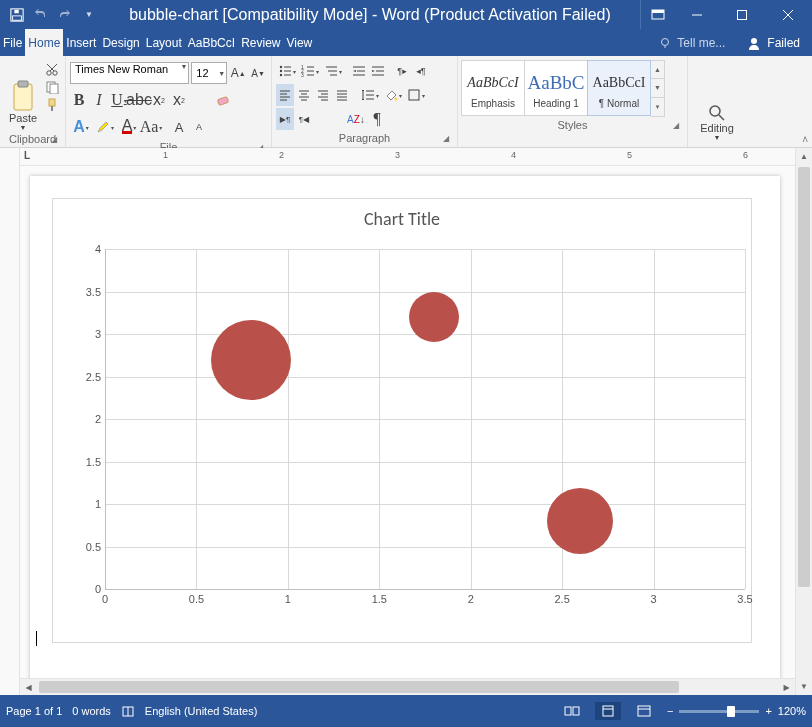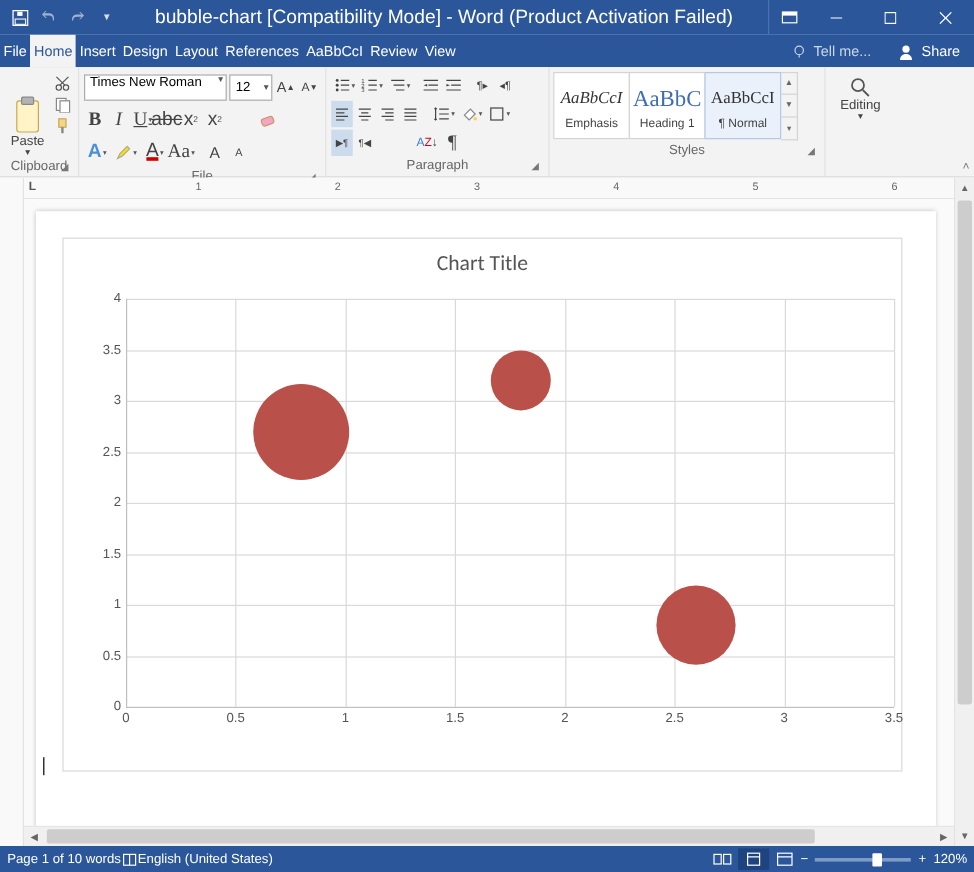--- a/index.html
+++ b/index.html
@@ -90,21 +90,21 @@
 .vscroll .upbtn, .vscroll .dnbtn { height:17px; display:flex; align-items:center; justify-content:center; font-size:8px; color:#666; cursor:pointer;}
 .vscroll .dnbtn { position:absolute; bottom:0; left:0; right:0;}
 .vscroll .thumb { position:absolute; left:2px; right:2px; top:19px; height:420px; background:#cdcdcd; border-radius:2px;}
 
 .hscroll { height:17px; background:#f0f0f0; border-top:1px solid #e3e3e3; display:flex; align-items:center;}
 .hscroll .lbtn, .hscroll .rbtn { width:17px; display:flex; justify-content:center; font-size:8px; color:#666; cursor:pointer;}
 .hscroll .thumb { flex:1; height:12px; margin:0 2px; background:transparent; position:relative;}
 .hscroll .thumb div{ position:absolute; left:0; width:640px; top:0; bottom:0; background:#cdcdcd; border-radius:2px;}
 
 
-.status { height:22px; background:#2b579a; color:#fff; font-size:11px; display:flex; align-items:center; padding:0 6px; }
+.status { height:32px; background:#2b579a; color:#fff; font-size:11px; display:flex; align-items:center; padding:0 6px; gap:10px;}
 .status .st { display:flex; align-items:center; gap:4px;}
 .status .spacer { flex:1;}
 .status .viewbtn { width:26px; height:18px; display:flex; align-items:center; justify-content:center; cursor:pointer; border:1px solid transparent;}
 .status .viewbtn.active { background: #1e4480;}
 .status .zoom { display:flex; align-items:center; gap:6px;}
 .status .zslider { width:80px; height:3px; background:#7d9bc7; position:relative;}
 .status .zslider .zt { position:absolute; top:-4px; left:60%; width:8px; height:11px; background:#fff; border-radius:1px;}
 </style>
 </head>
 <body>
@@ -156,38 +156,37 @@
     </div>
   </div>
 </div>
 
 <div class="tabs">
   <div class="tab file">File</div>
   <div class="tab active">Home</div>
   <div class="tab">Insert</div>
   <div class="tab">Design</div>
   <div class="tab">Layout</div>
-  <div class="tab">References</div>
   <div class="tab">AaBbCcI</div>
   <div class="tab">Review</div>
   <div class="tab">View</div>
   <div class="spacer"></div>
   <div class="tellme">
     <svg width="12" height="12">
         <circle cx="6" cy="5" r="3.5" fill="none" stroke="#cbd7ea"></circle>
         <line x1="6" y1="9" x2="6" y2="11" stroke="#cbd7ea"></line>
       </svg>
     <span>Tell me...</span>
   </div>
   <div class="share">
     <svg width="14" height="14">
         <circle cx="7" cy="5" r="3" fill="#fff"></circle>
         <path d="M2 14c0-3 2-5 5-5s5 2 5 5" fill="#fff"></path>
       </svg>
-    <span>Share</span>
+    <span>Failed</span>
   </div>
 </div>
 
 <div class="ribbon">
 
   <div class="group" style="width:66px">
     <div class="body">
       <div class="clip-main">
         <div class="ribbtn" style="flex-direction:column;">
           <svg width="28" height="32">
@@ -416,21 +415,21 @@
       </div>
       <div class="stylegallery-btns">
         <div>▲</div>
         <div>▼</div>
         <div style="border-bottom:none;">▾</div>
       </div>
     </div>
     <div class="label"><span>Styles</span><span class="launcher">◢</span></div>
   </div>
 
-  <div class="group" style="width:58px; border-right:none;">
+  <div class="group" style="width:58px; border-right:none;margin-top:40px;">
     <div class="editing-body">
       <div class="ribbtn" style="flex-direction:column;">
         <svg width="18" height="18">
             <circle cx="7" cy="7" r="5" fill="none" stroke="#555" stroke-width="1.5"></circle>
             <line x1="11" y1="11" x2="16" y2="16" stroke="#555" stroke-width="1.5"></line>
           </svg>
         <span style="font-size:11px;">Editing</span>
         <span style="font-size:7px;">▼</span>
       </div>
     </div>

